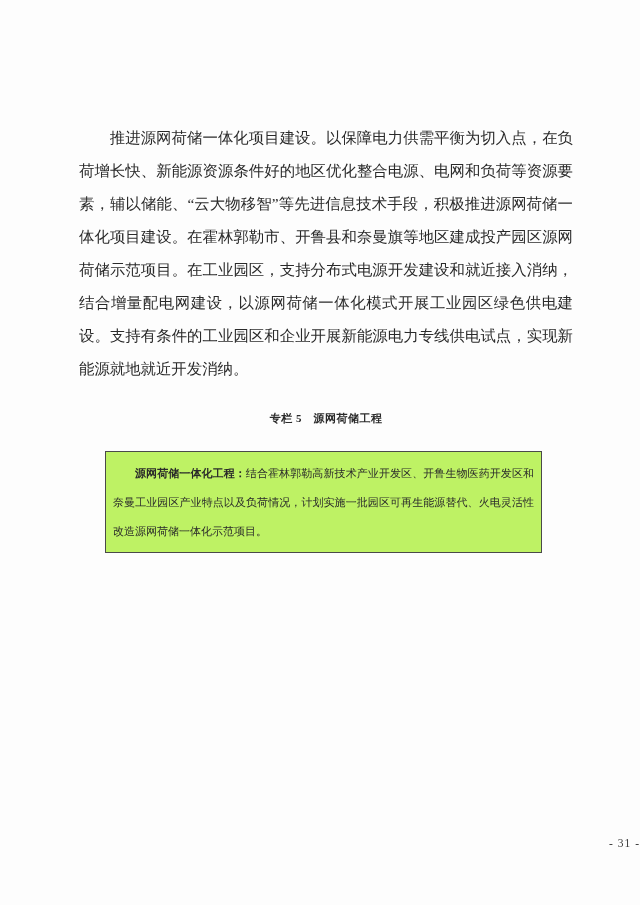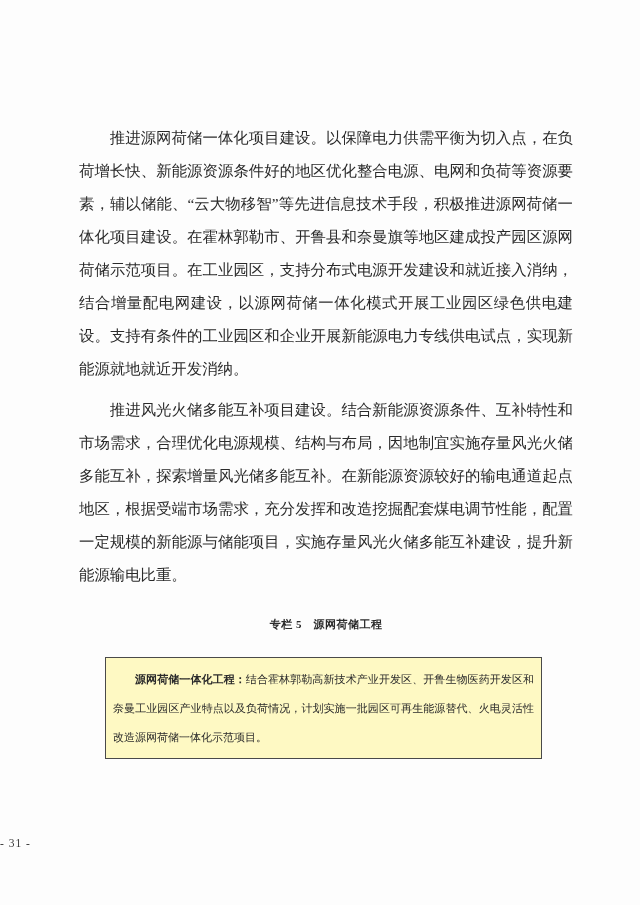--- a/index.html
+++ b/index.html
@@ -41,53 +41,52 @@
     font-weight: bold;
     text-align: center;
     letter-spacing: 0.5px;
   }
   .info-box {
     box-sizing: border-box;
     margin: 16px 0 7px 26px;
     width: 437px;
     border: 1px solid #4a4a4a;
     padding: 7px 7px 6px 7px;
-    background: #fef9c3;
+    background: #bef264;
   }
   .box-para {
     margin: 0;
     font-size: 11px;
     line-height: 29px;
     text-align: justify;
     text-justify: inter-ideograph;
     text-indent: 2em;
   }
   .box-para .box-label {
     font-weight: bold;
   }
   .page-footer {
     position: absolute;
     left: 0;
     bottom: 56px;
     width: 100%;
-    text-align: left;
+    text-align: right;
     font-size: 11.5px;
     color: #3a3a3a;
     letter-spacing: 1px;
   }
 </style>
 </head>
 <body>
 
 <div class="page">
   <div class="content">
 
     <p class="body-para">推进源网荷储一体化项目建设。以保障电力供需平衡为切入点，在负荷增长快、新能源资源条件好的地区优化整合电源、电网和负荷等资源要素，辅以储能、“云大物移智”等先进信息技术手段，积极推进源网荷储一体化项目建设。在霍林郭勒市、开鲁县和奈曼旗等地区建成投产园区源网荷储示范项目。在工业园区，支持分布式电源开发建设和就近接入消纳，结合增量配电网建设，以源网荷储一体化模式开展工业园区绿色供电建设。支持有条件的工业园区和企业开展新能源电力专线供电试点，实现新能源就地就近开发消纳。</p>
 
-    <p class="body-para">推进风光火储多能互补项目建设。结合新能源资源条件、互补特性和市场需求，合理优化电源规模、结构与布局，因地制宜实施存量风光火储多能互补，探索增量风光储多能互补。在新能源资源较好的输电通道起点地区，根据受端市场需求，充分发挥和改造挖掘配套煤电调节性能，配置一定规模的新能源与储能项目，实施存量风光火储多能互补建设，提升新能源输电比重。</p>
 
     <h3 class="box-heading">专栏 5　源网荷储工程</h3>
 
     <div class="info-box">
       <p class="box-para"><span class="box-label">源网荷储一体化工程：</span><span>结合霍林郭勒高新技术产业开发区、开鲁生物医药开发区和奈曼工业园区产业特点以及负荷情况，计划实施一批园区可再生能源替代、火电灵活性改造源网荷储一体化示范项目。</span></p>
 
     </div>
 
   </div>
 

